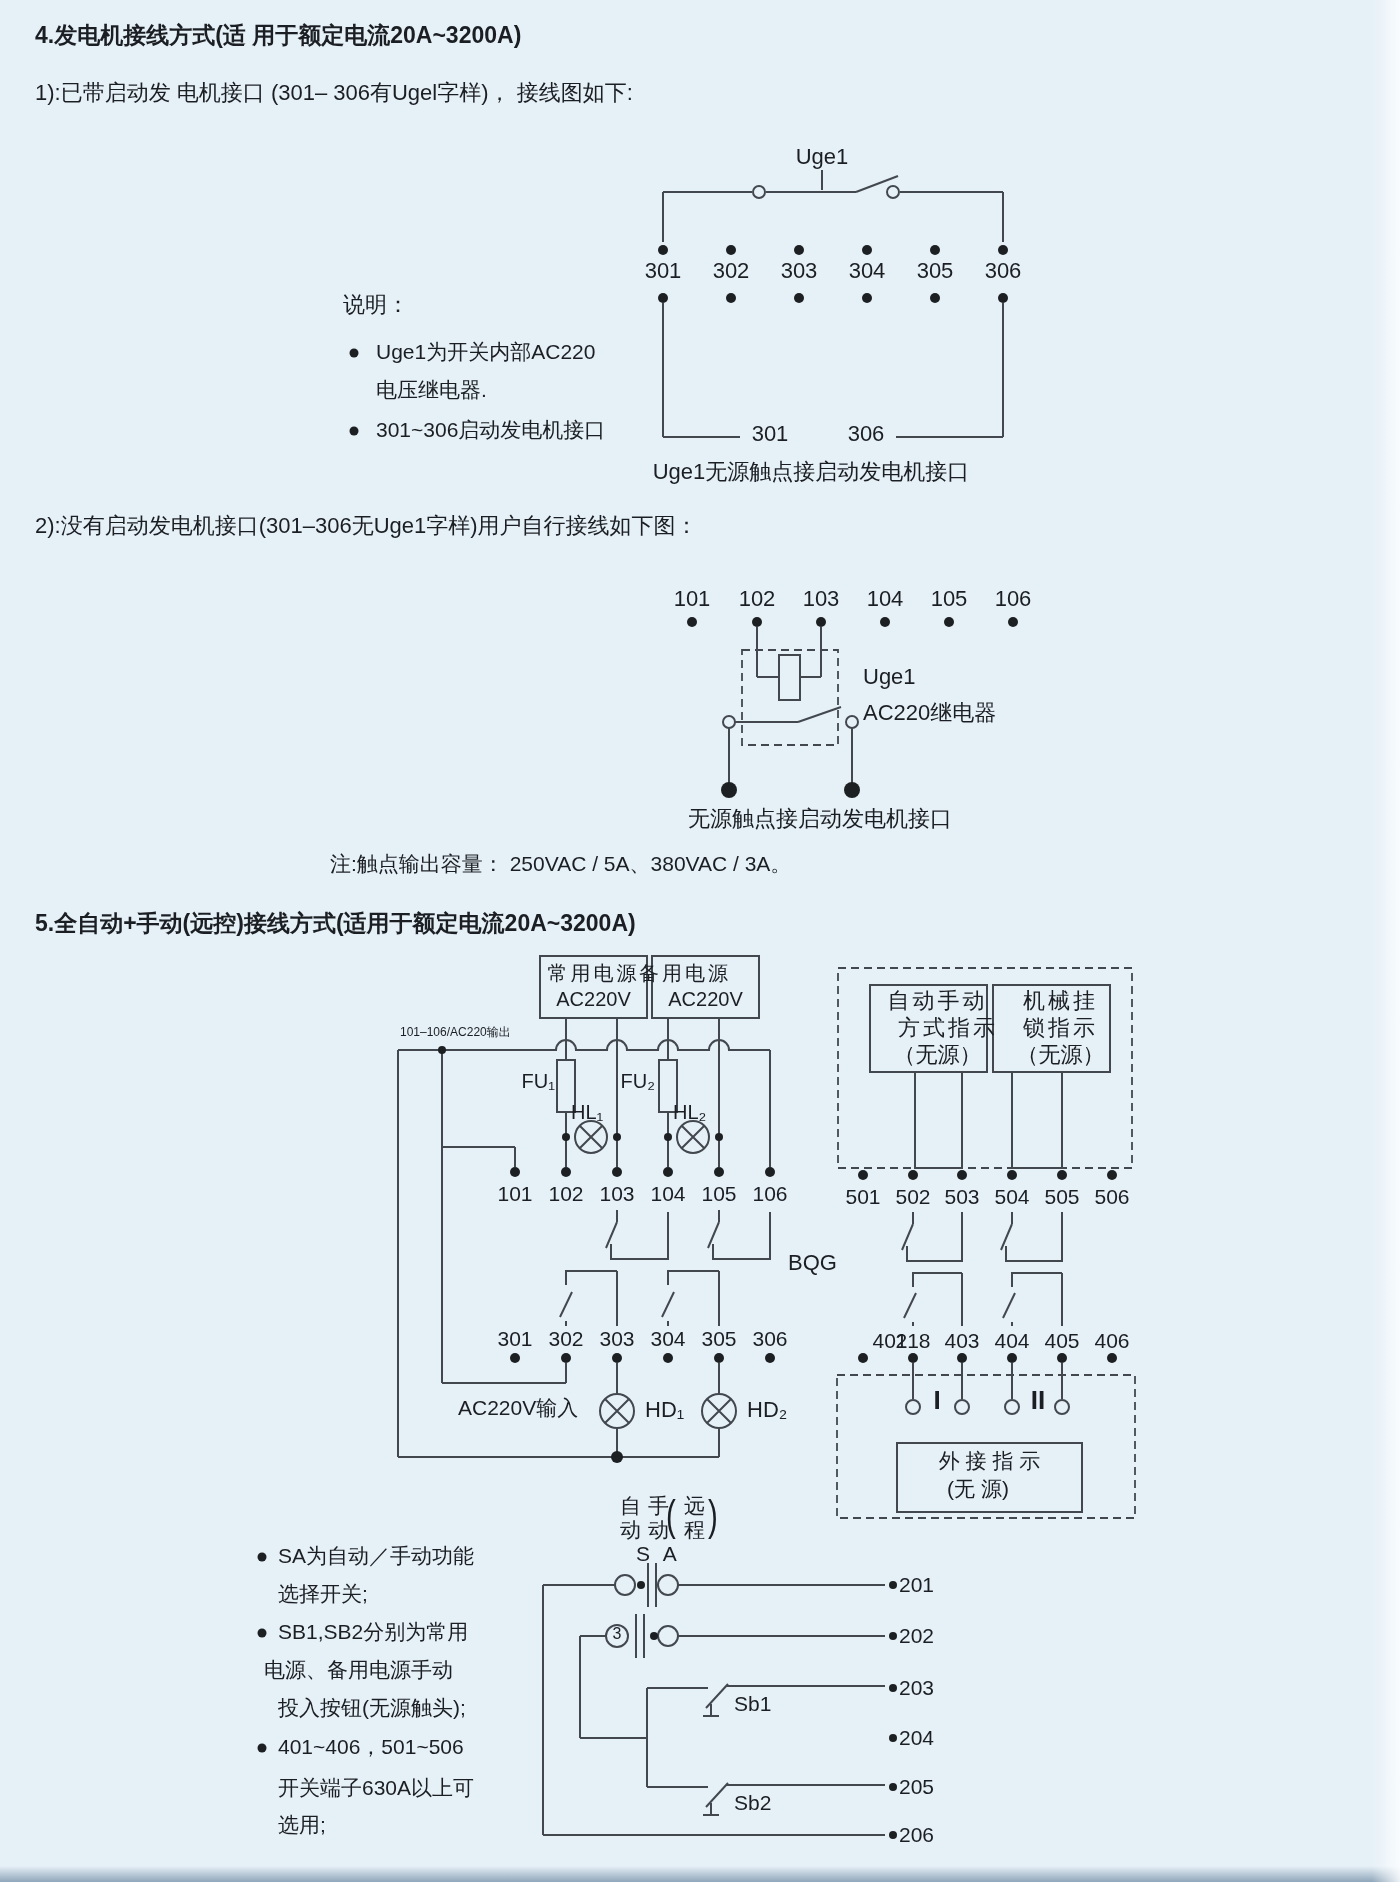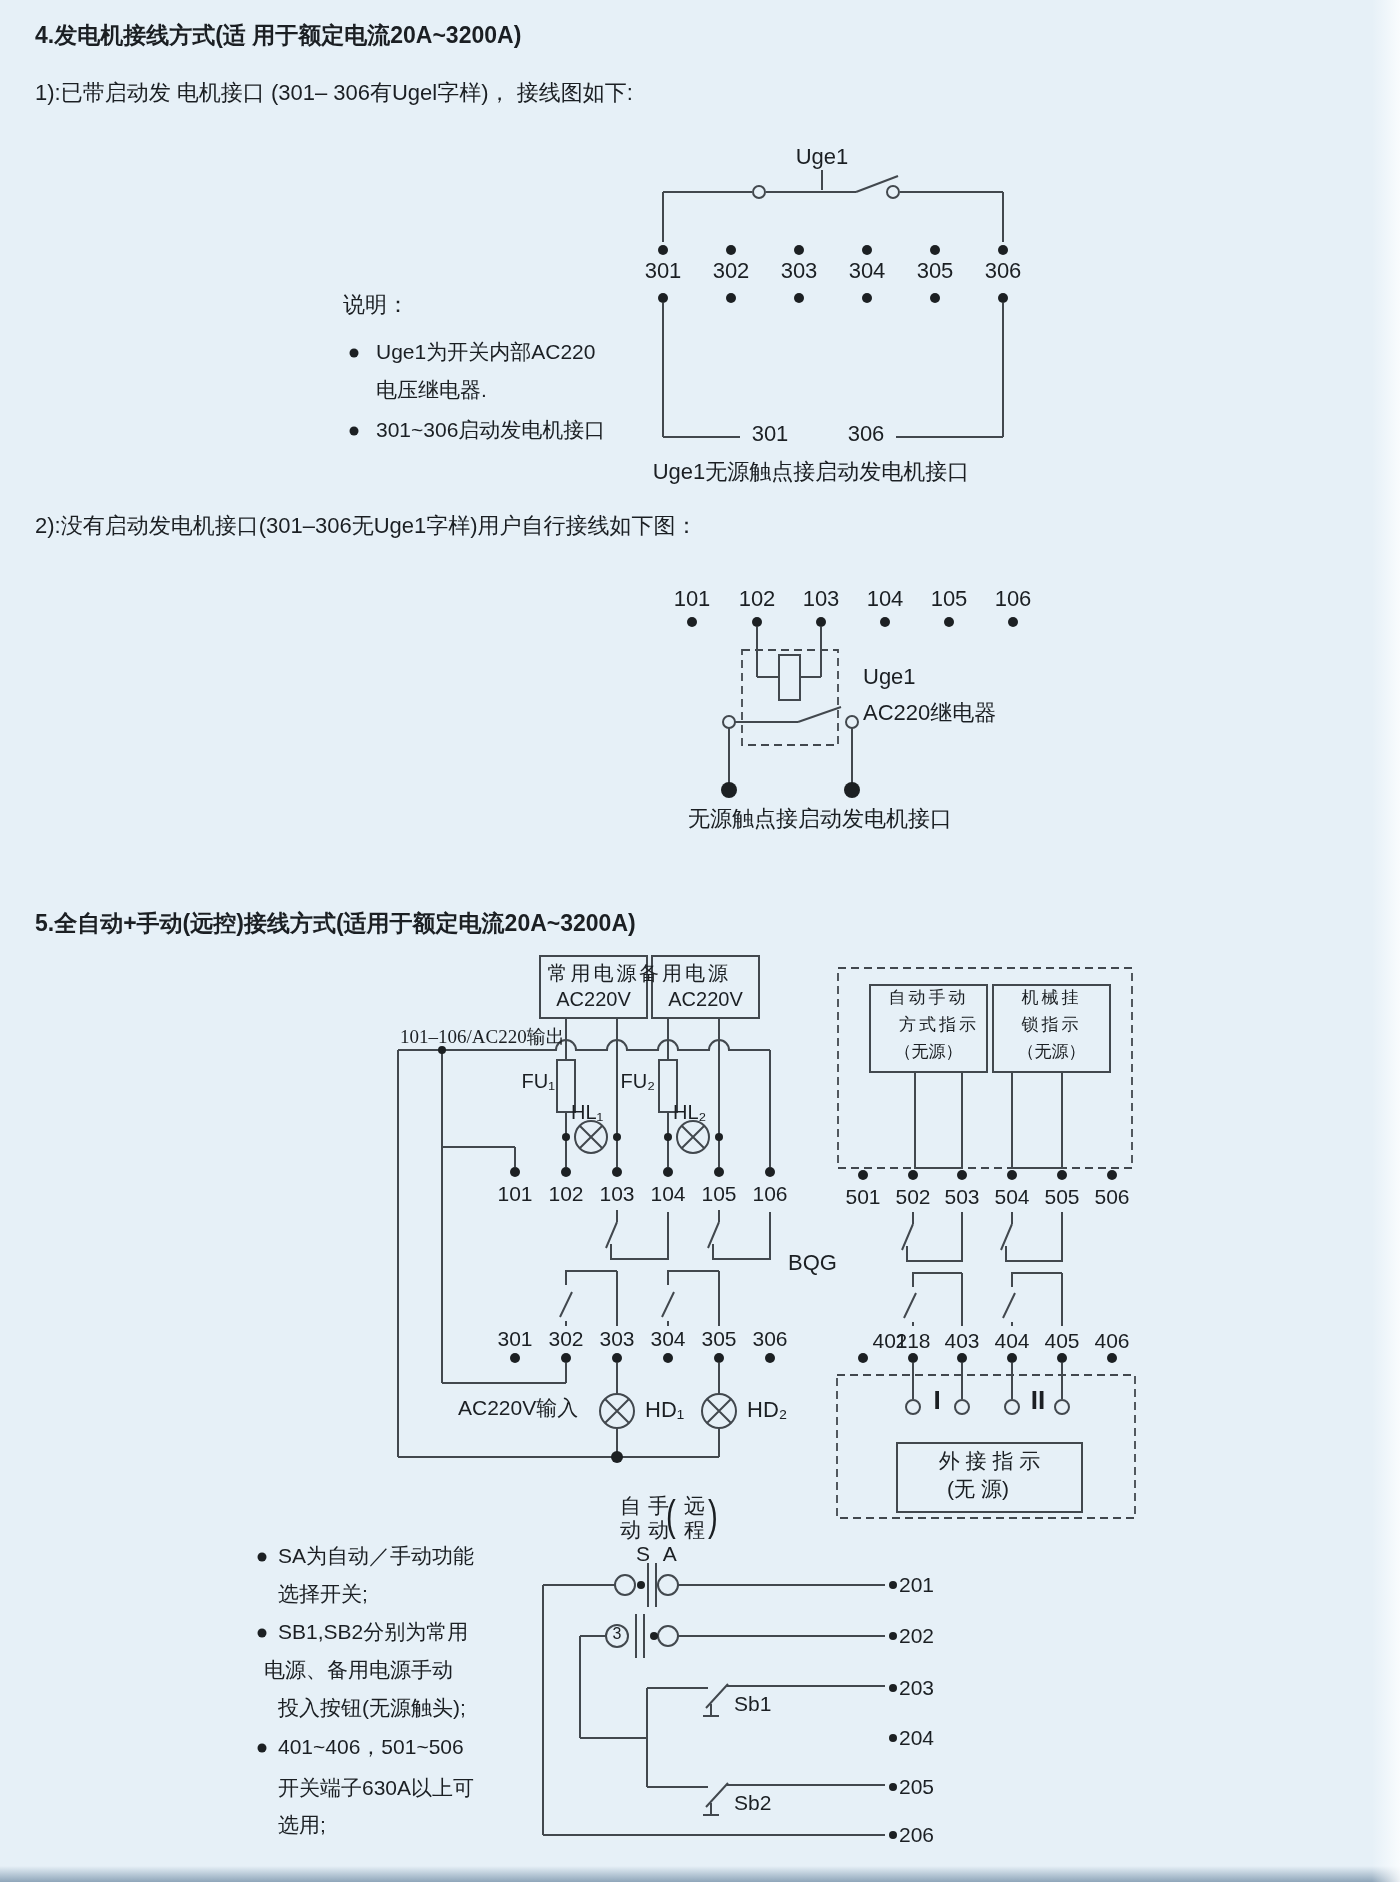--- a/index.html
+++ b/index.html
@@ -8,22 +8,22 @@
     width:1400px;height:1882px;
     background:#e6f0f7;
     overflow:hidden;
     font-family:"Liberation Sans","DejaVu Sans",sans-serif;
     color:#1b1f23;
   }
   .t{position:absolute;white-space:nowrap;font-size:21px;line-height:1.15;}
   .c{text-align:center;}
   .r{text-align:right;}
   .b{font-weight:700;}
-  .fs16{font-size:19px;font-family:Liberation Serif, serif;}
-  .fs19{font-size:17px;}
+  .fs16{font-size:12px;}
+  .fs19{font-size:22px;margin-left:9px;}
   .fs20{font-size:20px;}
   .fs22{font-size:22px;}
   .fs23{font-size:23px;}
   .fs26{font-size:26px;}
   .ls2{letter-spacing:3px;}
   .ls3{letter-spacing:4px;}
   .paren{font-size:42px;line-height:48px;transform:scaleX(.7);transform-origin:center top;font-weight:400;}
   svg.wires{position:absolute;left:0;top:0;}
   svg.wires *{vector-effect:none;}
   .edge-bottom{position:absolute;left:0;top:1866px;width:1400px;height:16px;
@@ -222,20 +222,21 @@
 
   <div class="t fs22 c" style="left:662px;top:586px;width:60px">101</div>
   <div class="t fs22 c" style="left:727px;top:586px;width:60px">102</div>
   <div class="t fs22 c" style="left:791px;top:586px;width:60px">103</div>
   <div class="t fs22 c" style="left:855px;top:586px;width:60px">104</div>
   <div class="t fs22 c" style="left:919px;top:586px;width:60px">105</div>
   <div class="t fs22 c" style="left:983px;top:586px;width:60px">106</div>
   <div class="t fs22" style="left:863px;top:664px">Uge1</div>
   <div class="t fs22" style="left:863px;top:700px">AC220继电器</div>
   <div class="t fs22 c" style="left:655px;top:806px;width:330px">无源触点接启动发电机接口</div>
+  <div class="t" style="left:330px;top:852px">注:触点输出容量： 250VAC / 5A、380VAC / 3A。</div>
 
   <div class="t fs23 b" style="left:35px;top:910px">5.全自动+手动(远控)接线方式(适用于额定电流20A~3200A)</div>
 
   <div class="t fs20 c ls2" style="left:540px;top:962px;width:107px">常用电源</div>
   <div class="t fs20 c" style="left:540px;top:988px;width:107px">AC220V</div>
   <div class="t fs20 c ls2" style="left:620px;top:962px;width:130px">备用电源</div>
   <div class="t fs20 c" style="left:652px;top:988px;width:107px">AC220V</div>
   <div class="t fs16" style="left:400px;top:1026px">101–106/AC220输出</div>
   <div class="t fs20 r" style="left:511px;top:1070px;width:44px">FU₁</div>
   <div class="t fs20 r" style="left:611px;top:1070px;width:44px">FU₂</div>

